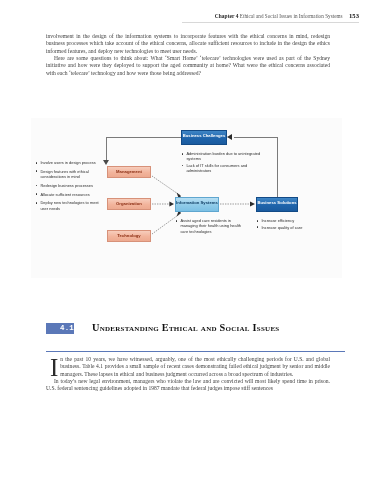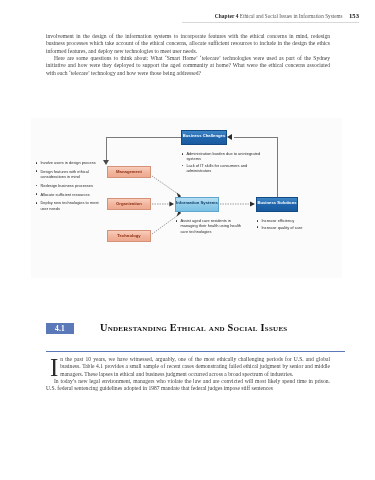--- a/index.html
+++ b/index.html
@@ -102,26 +102,26 @@
   
   .arrow{position:absolute;background:#7a7a7a;}
   .ah{position:absolute;width:0;height:0;}
 
   
   .sect{position:absolute;left:46px;top:323px;width:284px;}
   .sect-rule{position:absolute;left:46px;right:30px;top:351px;height:1.4px;background:#5b78b8;}
   .sect-num{
     position:absolute;left:0;top:0;width:28px;height:11px;
     background:#5b78b8;color:#fff;
-    font-family:Liberation Serif, serif;
+    font-family:Liberation Mono, monospace;
     font-weight:bold;font-size:7.4px;line-height:11px;
-    text-align:center;letter-spacing:.2px;
+    text-align:right;letter-spacing:.2px;
   }
   .sect-title{
-    position:absolute;left:54px;top:-1px;
+    position:absolute;left:46px;top:-1px;
     font-family:"Liberation Serif", serif;
     font-weight:bold;
     font-size:10.3px;
     line-height:11.3px;
     color:#111;
     letter-spacing:.25px;
     font-variant:small-caps;
     text-transform:none;
   }
 

